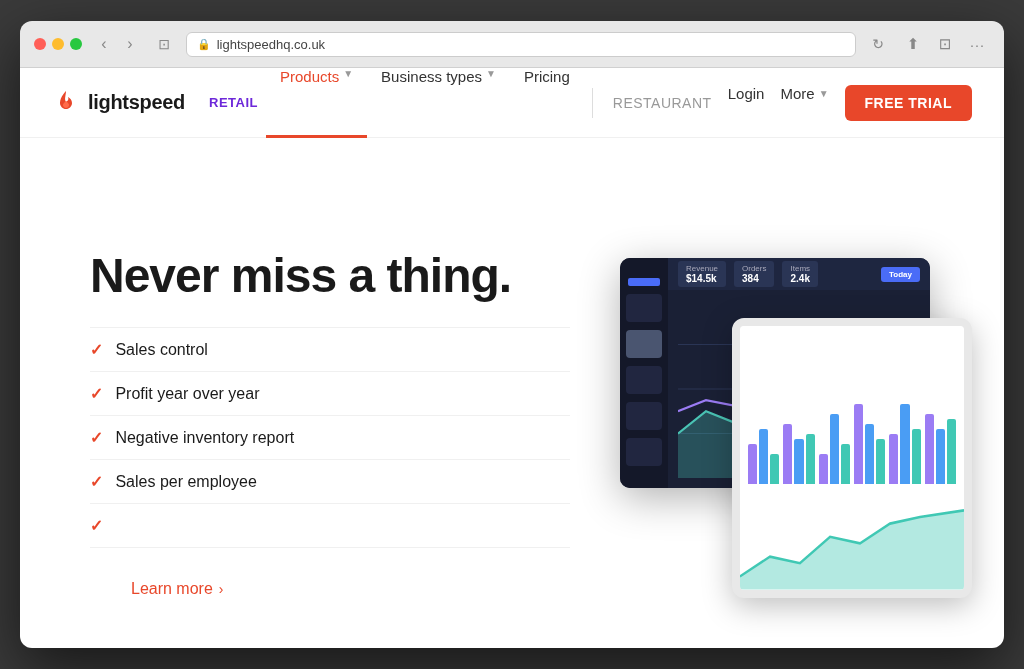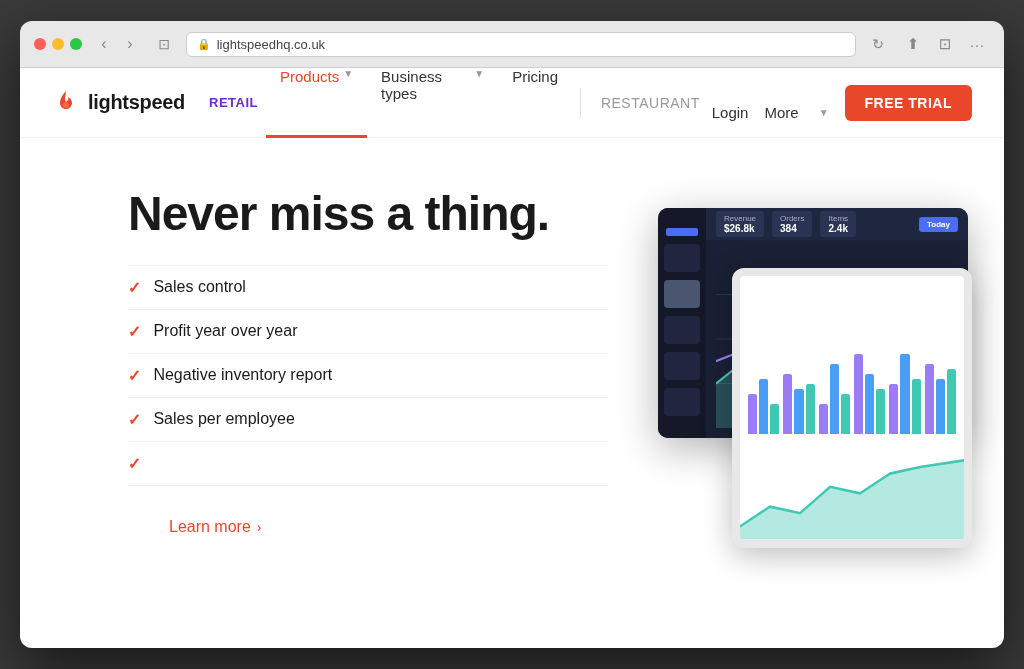--- a/index.html
+++ b/index.html
@@ -200,36 +200,36 @@
       color: #999;
       padding: 0 12px;
       height: 70px;
       display: flex;
       align-items: center;
       letter-spacing: 0.5px;
     }
 
     .nav-right {
       display: flex;
-      align-items: flex-end;
+      align-items: flex-start;
       gap: 16px;
       margin-left: auto;
     }
 
     .nav-login {
       font-size: 15px;
       color: #333;
       cursor: pointer;
       text-decoration: none;
     }
 
     .nav-more {
       display: flex;
       align-items: center;
-      gap: 20px;
+      gap: 4px;
       font-size: 15px;
       color: #333;
       cursor: pointer;
     }
 
     .nav-more .chevron {
       font-size: 10px;
       color: #999;
     }
 
@@ -242,23 +242,23 @@
       font-size: 14px;
       font-weight: 700;
       cursor: pointer;
       letter-spacing: 0.5px;
       text-transform: uppercase;
     }
 
     
     .hero {
       display: flex;
-      padding: 50px 32px 50px 108px;
+      padding: 50px 32px 50px 70px;
       gap: 40px;
-      align-items: flex-start;
+      align-items: flex-end;
       min-height: 510px;
     }
 
     .hero-content {
       flex: 0 0 480px;
       max-width: 480px;
     }
 
     .hero-title {
       font-size: 48px;
@@ -581,21 +581,21 @@
             <div style="height:12px"></div>
             <div style="width:32px;height:8px;background:#4a6cf7;border-radius:2px;margin:8px auto;"></div>
             <div class="dashboard-sidebar-item"></div>
             <div class="dashboard-sidebar-item active"></div>
             <div class="dashboard-sidebar-item"></div>
             <div class="dashboard-sidebar-item"></div>
             <div class="dashboard-sidebar-item"></div>
           </div>
           <div class="dashboard-content-area">
             <div class="dashboard-header-bar">
-              <div class="dash-stat">Revenue<span>$26.8k</span></div>
+              <div class="dash-stat">Revenue<span>$14.5k</span></div>
               <div class="dash-stat">Orders<span>384</span></div>
               <div class="dash-stat">Items<span>2.4k</span></div>
               <div class="dash-blue-btn">Today</div>
             </div>
             <div class="dashboard-chart-area">
               <svg class="chart-line-svg" viewBox="0 0 260 160" preserveAspectRatio="none">
 
                 <line x1="0" y1="40" x2="260" y2="40" stroke="#2a3555" stroke-width="1"></line>
                 <line x1="0" y1="80" x2="260" y2="80" stroke="#2a3555" stroke-width="1"></line>
                 <line x1="0" y1="120" x2="260" y2="120" stroke="#2a3555" stroke-width="1"></line>

